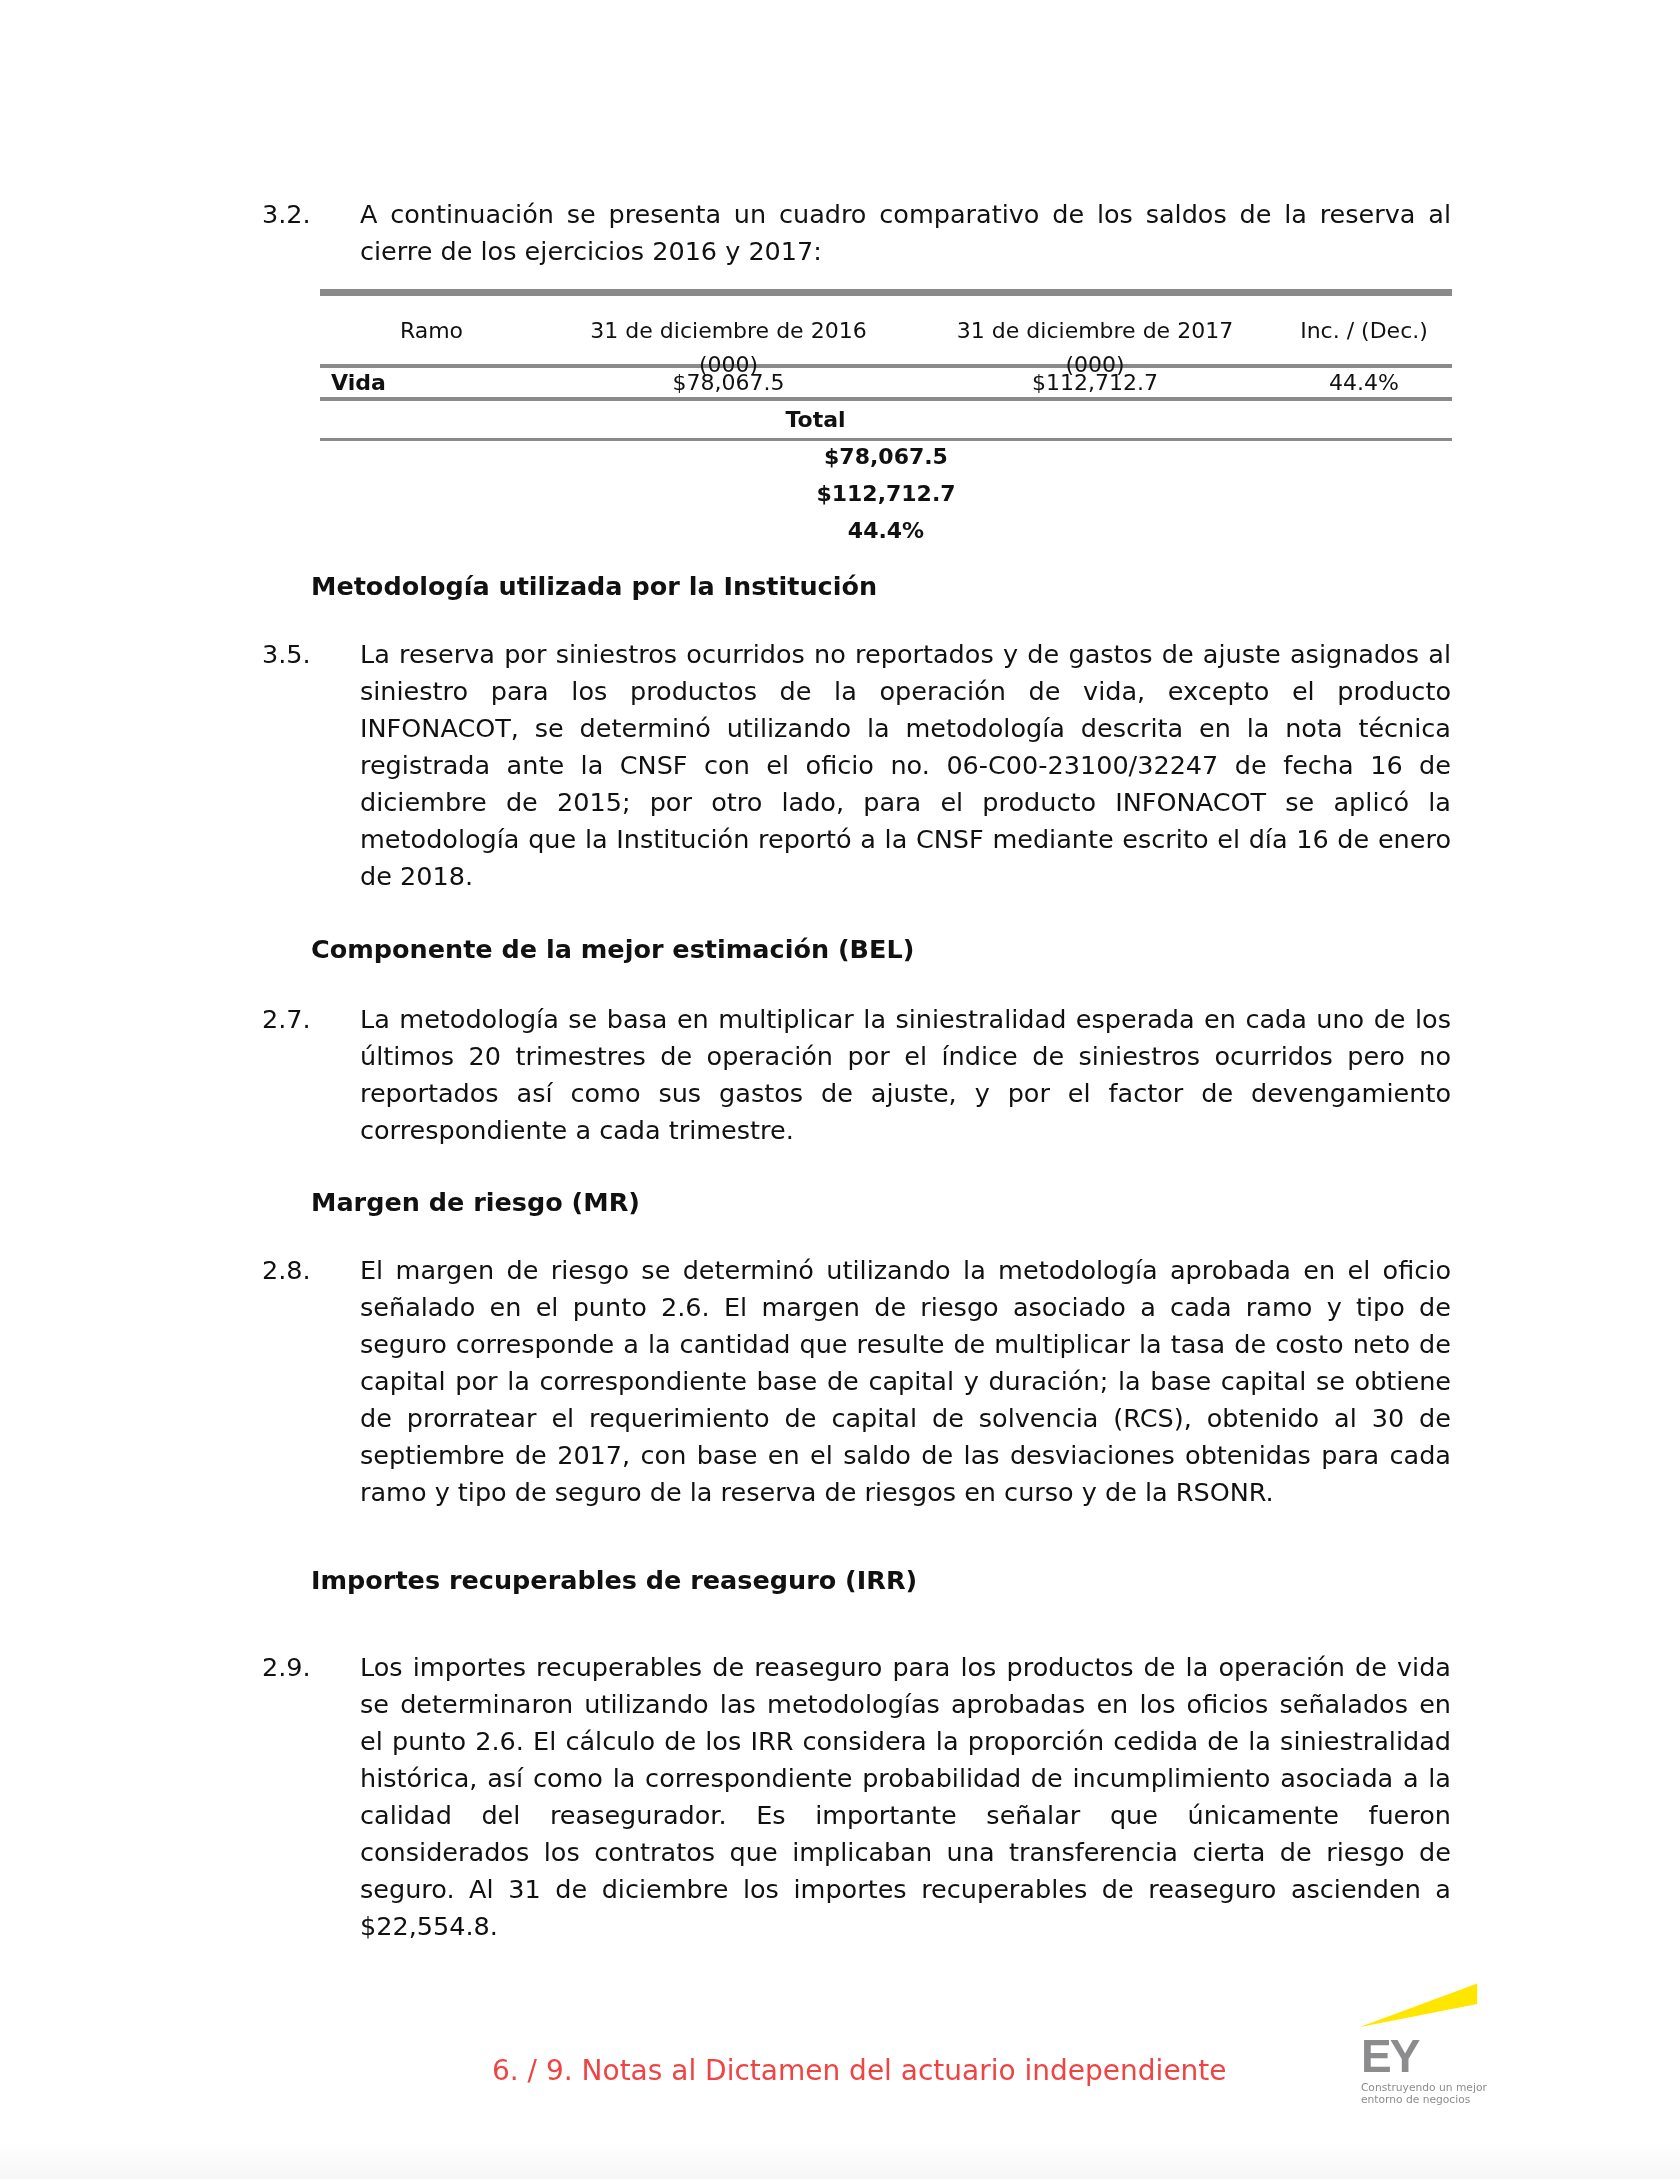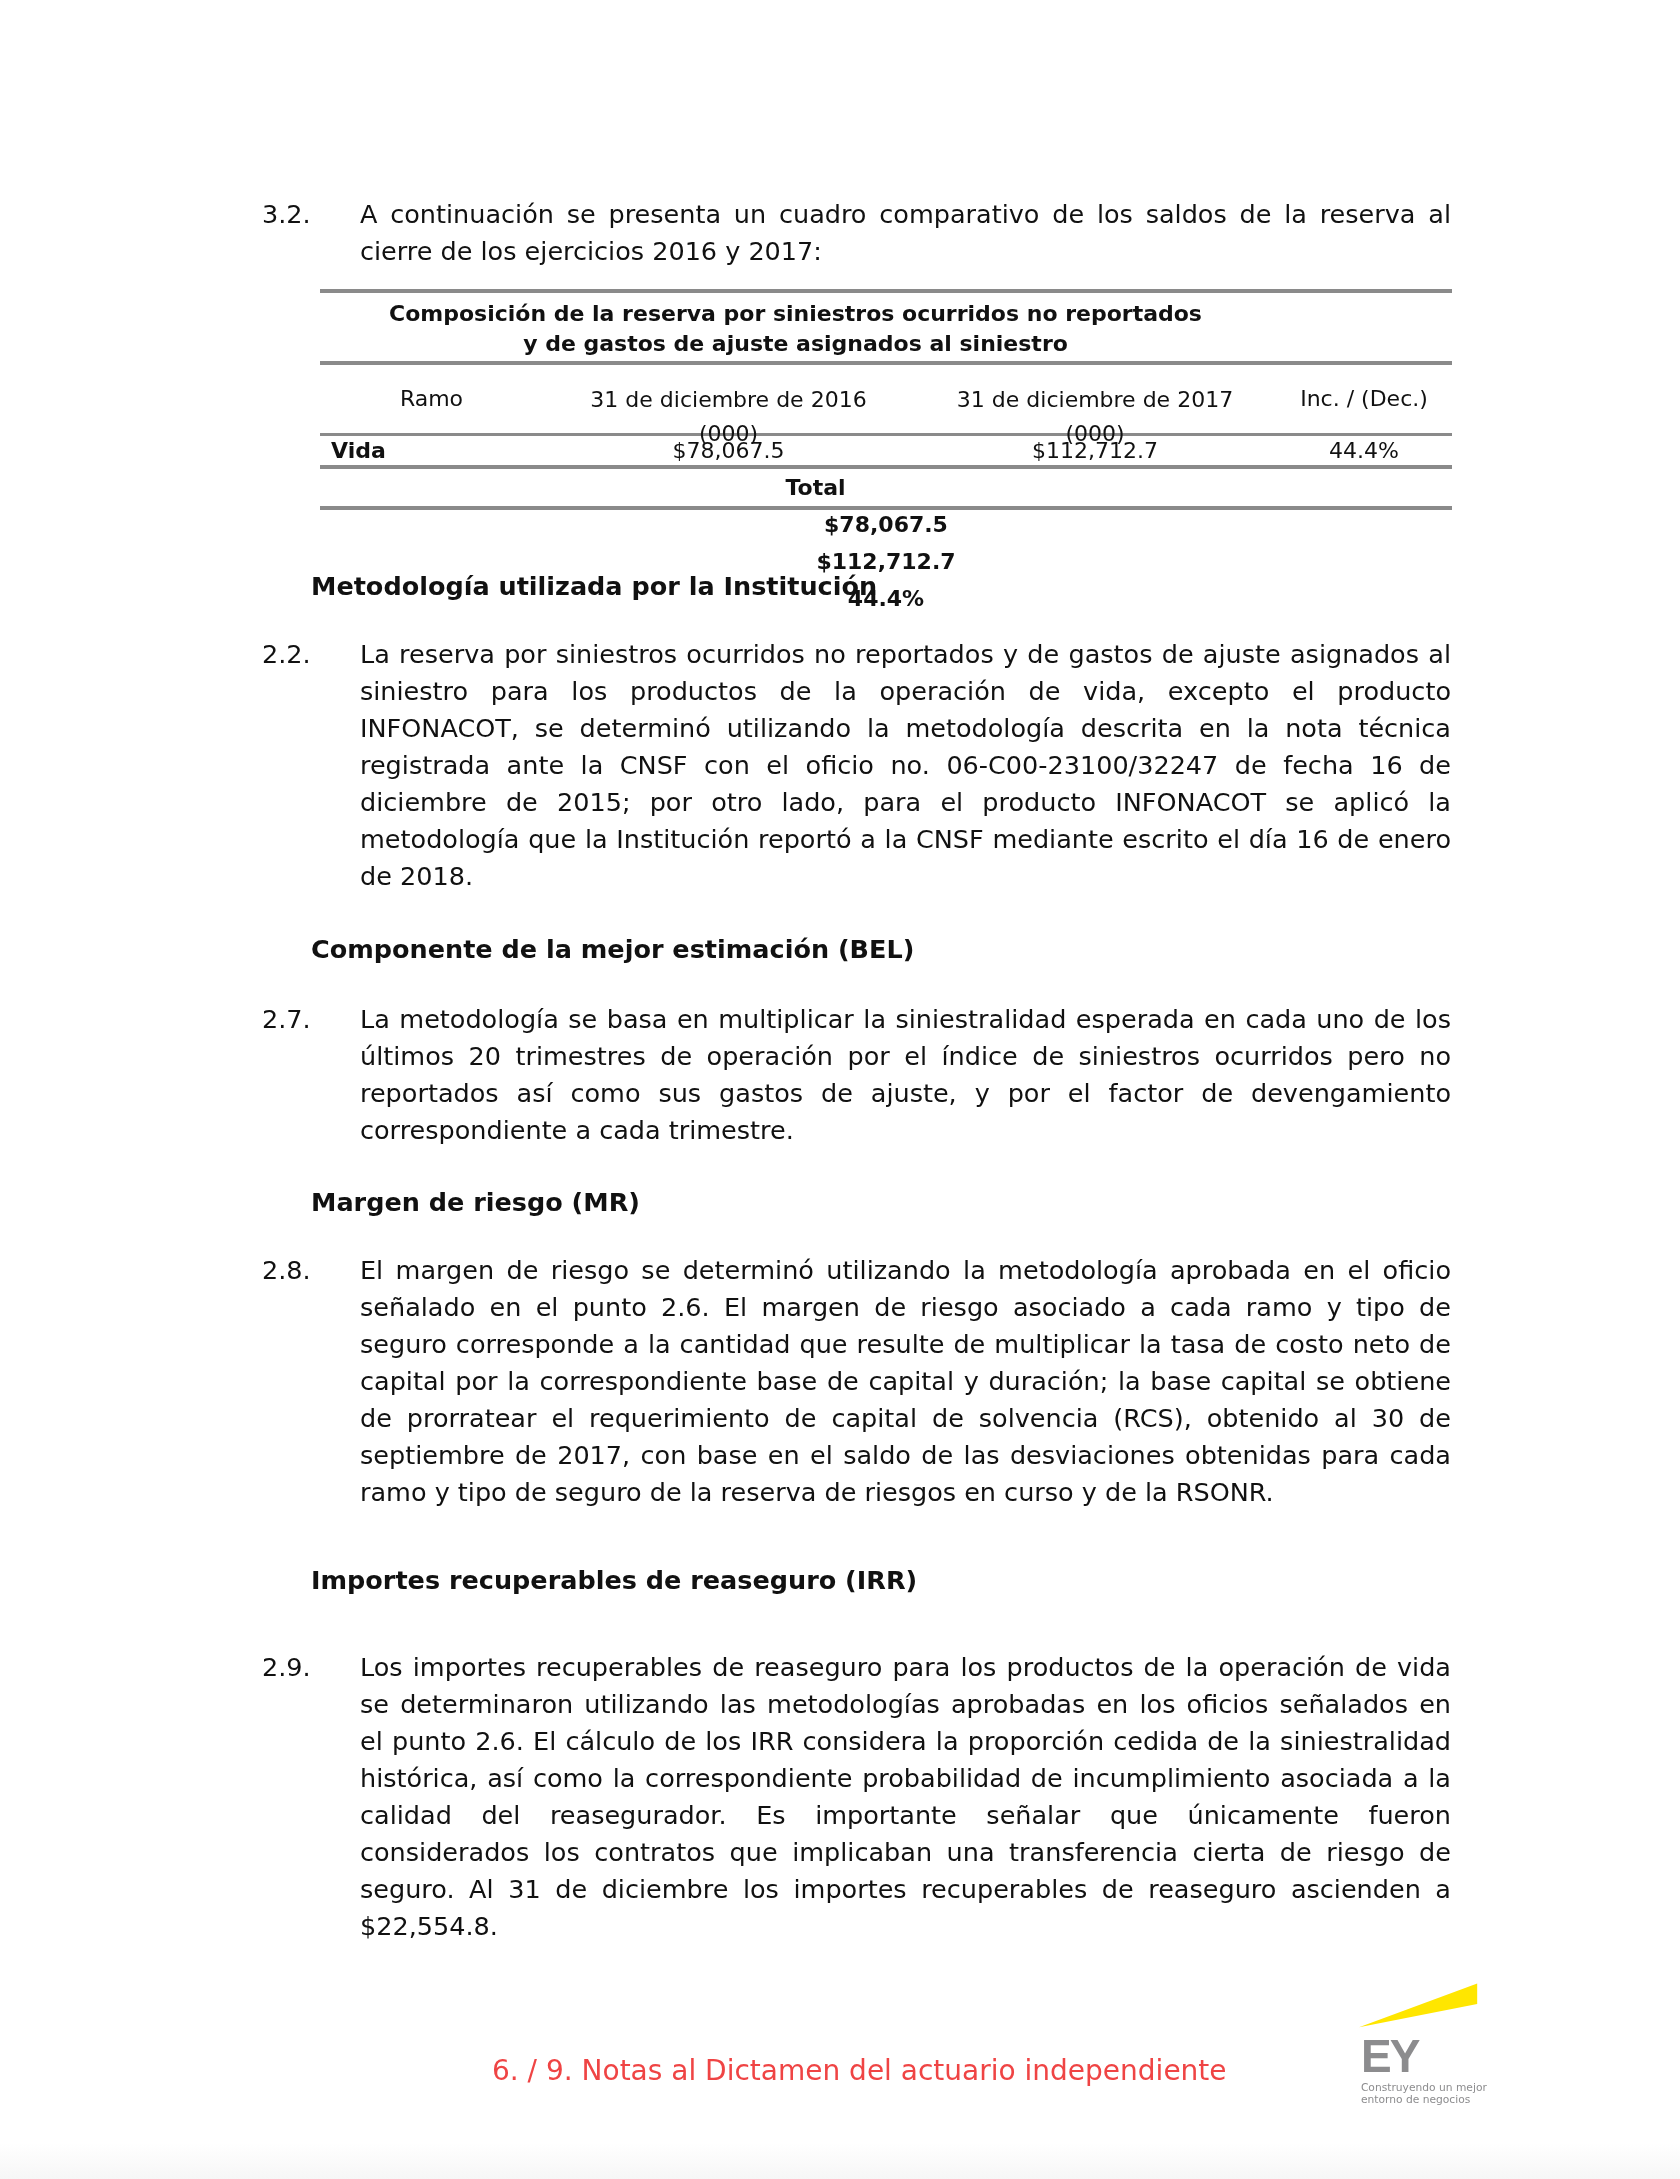--- a/index.html
+++ b/index.html
@@ -133,24 +133,20 @@
 </head>
 <body>
 
 <div class="para" style="top:196px;">
   <span class="num">3.2.</span>
   <div class="body">A continuación se presenta un cuadro comparativo de los saldos de la reserva al cierre de los ejercicios 2016 y 2017:</div>
 </div>
 
 <div class="table-wrap">
   <div class="rule"></div>
-  <div class="tbl-title">
-    <div>Composición de la reserva por siniestros ocurridos no reportados</div>
-    <div>y de gastos de ajuste asignados al siniestro</div>
-  </div>
   <div class="rule"></div>
   <div class="tbl-head">
     <div class="c1">Ramo</div>
     <div class="c2">
       <span class="line1">31 de diciembre de 2016</span>
       <span class="line2">(000)</span>
     </div>
     <div class="c3">
       <span class="line1">31 de diciembre de 2017</span>
       <span class="line2">(000)</span>
@@ -170,21 +166,21 @@
     <div class="c2">$78,067.5</div>
     <div class="c3">$112,712.7</div>
     <div class="c4">44.4%</div>
   </div>
   <div class="rule"></div>
 </div>
 
 <div class="heading" style="top:568px;">Metodología utilizada por la Institución</div>
 
 <div class="para" style="top:636px;">
-  <span class="num">2.2.</span>
+  <span class="num">3.5.</span>
   <div class="body">La reserva por siniestros ocurridos no reportados y de gastos de ajuste asignados al siniestro para los productos de la operación de vida, excepto el producto INFONACOT, se determinó utilizando la metodología descrita en la nota técnica registrada ante la CNSF con el oficio no. 06-C00-23100/32247 de fecha 16 de diciembre de 2015; por otro lado, para el producto INFONACOT se aplicó la metodología que la Institución reportó a la CNSF mediante escrito el día 16 de enero de 2018.</div>
 </div>
 
 <div class="heading" style="top:931px;">Componente de la mejor estimación (BEL)</div>
 
 <div class="para" style="top:1001px;">
   <span class="num">2.7.</span>
   <div class="body">La metodología se basa en multiplicar la siniestralidad esperada en cada uno de los últimos 20 trimestres de operación por el índice de siniestros ocurridos pero no reportados así como sus gastos de ajuste, y por el factor de devengamiento correspondiente a cada trimestre.</div>
 </div>
 

